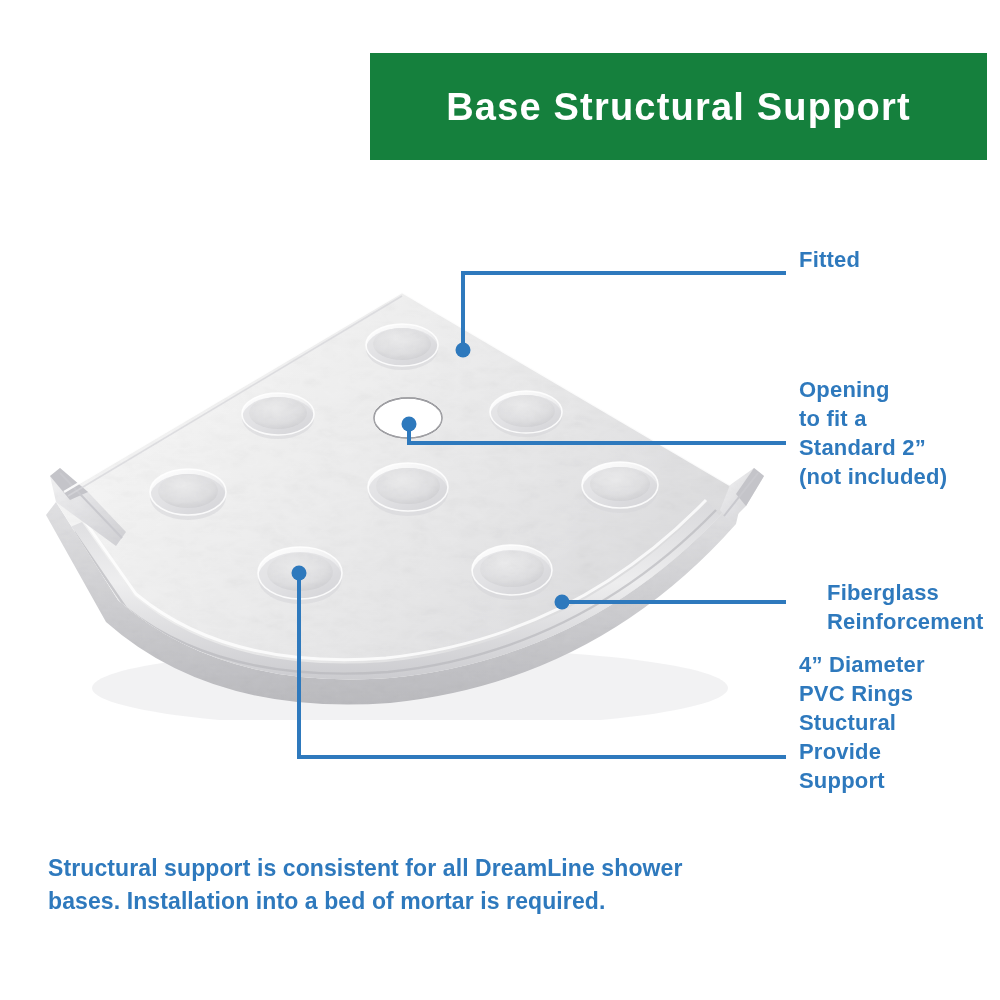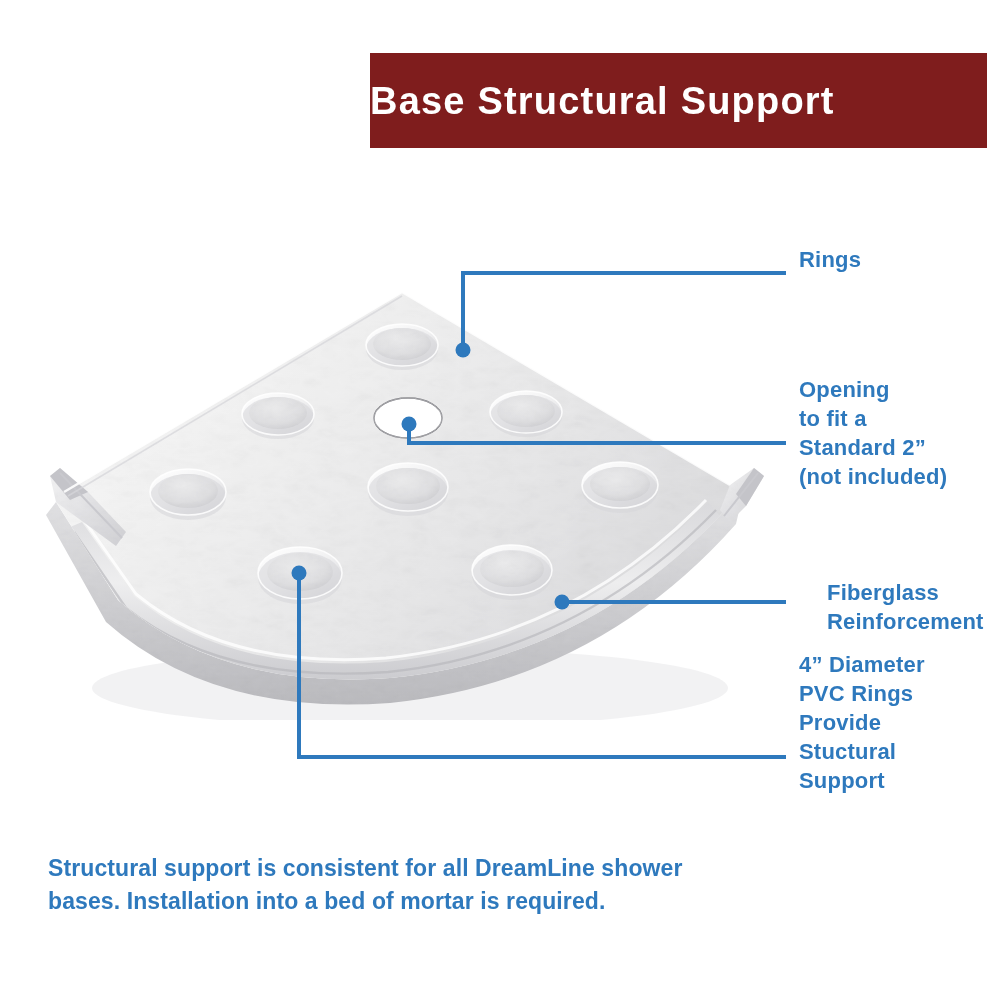--- a/index.html
+++ b/index.html
@@ -18,25 +18,25 @@
     background: #ffffff;
     overflow: hidden;
   }
 
   
   #header-banner {
     position: absolute;
     left: 370px;
     top: 53px;
     width: 617px;
-    height: 95px;
-    background: #7f1d1d;
+    height: 107px;
+    background: #15803d;
     display: flex;
     align-items: center;
-    justify-content: flex-start;
+    justify-content: center;
     box-sizing: border-box;
   }
   #header-title {
     color: #ffffff;
     font-size: 38px;
     font-weight: bold;
     letter-spacing: 1.2px;
     white-space: nowrap;
     line-height: 1;
     font-family: "Liberation Sans", sans-serif;
@@ -318,38 +318,38 @@
       <g fill="#2e79bd">
         <circle cx="463" cy="350" r="7.5"></circle>
         <circle cx="409" cy="424" r="7.5"></circle>
         <circle cx="562" cy="602" r="7.5"></circle>
         <circle cx="299" cy="573" r="7.5"></circle>
       </g>
     </svg>
   </div>
 
   <div class="callout-label" id="label-smart-design">
-    <div>Rings</div>
+    <div>Fitted</div>
   </div>
 
   <div class="callout-label" id="label-drain-opening">
     <div>Opening</div>
     <div>to fit a</div>
     <div>Standard 2”</div>
     <div>(not included)</div>
   </div>
 
   <div class="callout-label" id="label-fiberglass">
     <div>Fiberglass</div>
     <div>Reinforcement</div>
   </div>
 
   <div class="callout-label" id="label-pvc-rings">
     <div>4” Diameter</div>
     <div>PVC Rings</div>
+    <div>Stuctural</div>
     <div>Provide</div>
-    <div>Stuctural</div>
     <div>Support</div>
   </div>
 
   <div id="footer-caption">Structural support is consistent for all DreamLine shower bases. Installation into a bed of mortar is required.</div>
 
 </div>
 
 </body></html>

